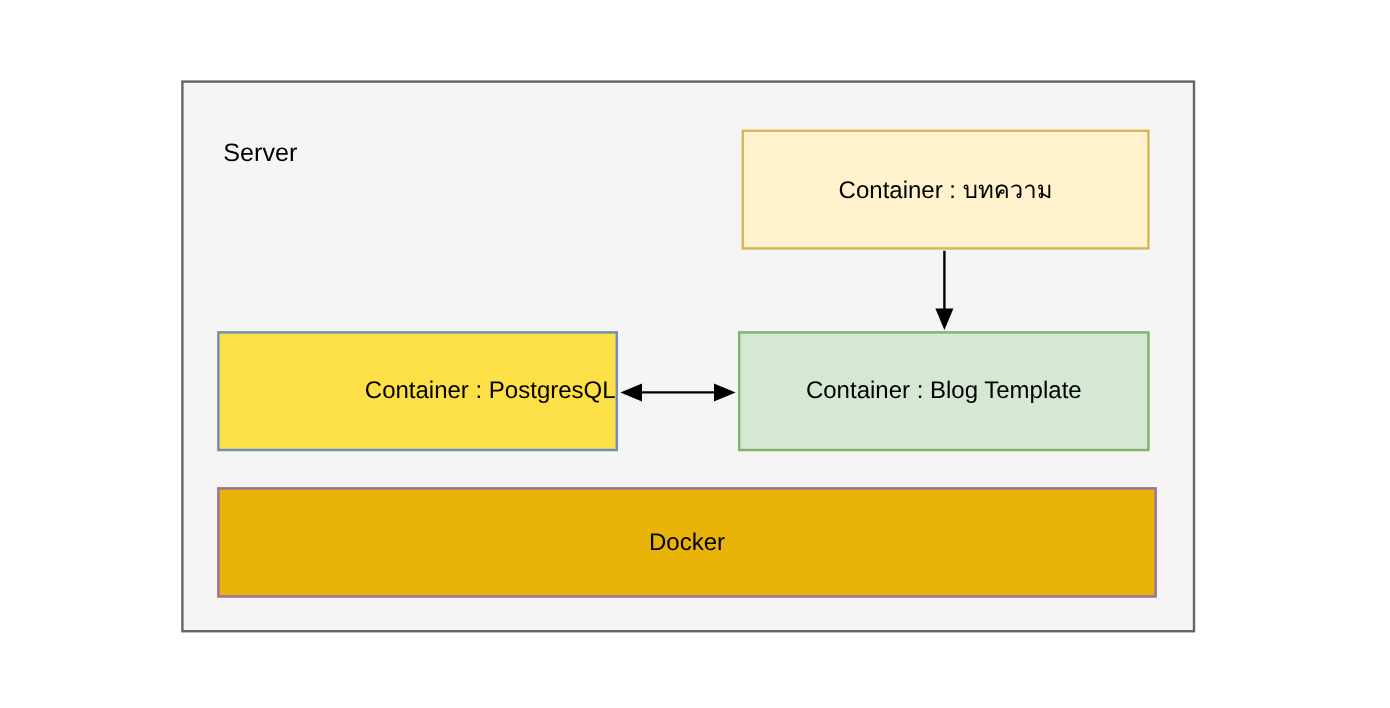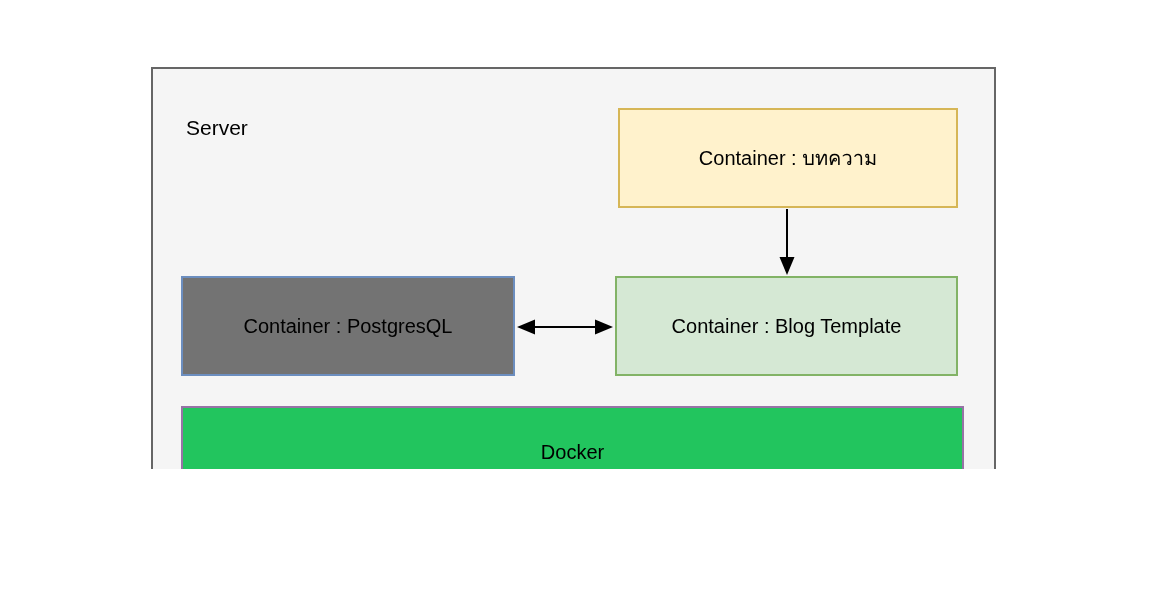--- a/index.html
+++ b/index.html
@@ -4,21 +4,21 @@
 <style>
   html, body {
     margin: 0;
     padding: 0;
     background: #ffffff;
     font-family: "Liberation Sans", "DejaVu Sans", sans-serif;
   }
   .canvas {
     position: relative;
     width: 1158px;
-    height: 469px;
+    height: 590px;
     background: #ffffff;
     overflow: hidden;
   }
   .server-frame {
     position: absolute;
     left: 151px;
     top: 67px;
     width: 845px;
     height: 460px;
     box-sizing: border-box;
@@ -83,29 +83,29 @@
 <div class="canvas">
 
   <div class="server-frame" style="background: rgb(245, 245, 245); border-color: rgb(102, 102, 102);"></div>
 
   <div class="server-label">Server</div>
 
   <div class="node node-directory" style="background: rgb(255, 242, 204); border-color: rgb(214, 182, 86);">
     <span>Container : บทความ</span>
   </div>
 
-  <div class="node node-postgres" style="background: #737373; border-color: rgb(108, 142, 191);">
+  <div class="node node-postgres" style="background: #fde047; border-color: rgb(108, 142, 191); justify-content: flex-end;">
     <span>Container : PostgresQL</span>
   </div>
 
   <div class="node node-blog" style="background: rgb(213, 232, 212); border-color: rgb(130, 179, 102);">
     <span>Container : Blog Template</span>
   </div>
 
-  <div class="node node-docker" style="background: #22c55e; border-color: rgb(150, 115, 166);">
+  <div class="node node-docker" style="background: #eab308; border-color: rgb(150, 115, 166);">
     <span>Docker</span>
   </div>
 
   <svg class="edges-overlay" viewBox="0 0 1158 590" xmlns="http://www.w3.org/2000/svg">
 
     <g>
       <line x1="787" y1="209" x2="787" y2="258" stroke="#000000" stroke-width="2"></line>
       <polygon points="787,275 779.5,257 794.5,257" fill="#000000"></polygon>
     </g>
 

